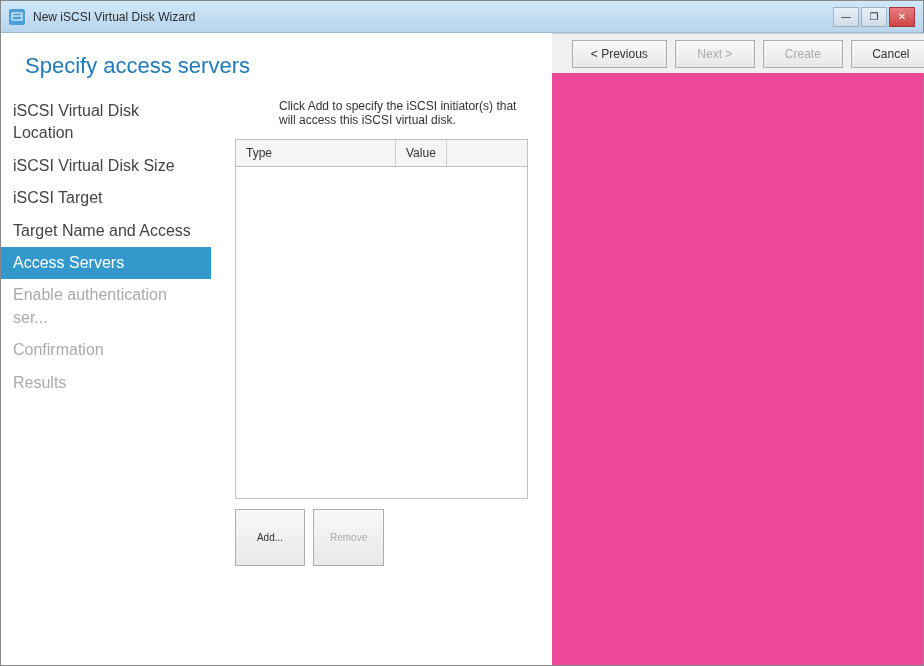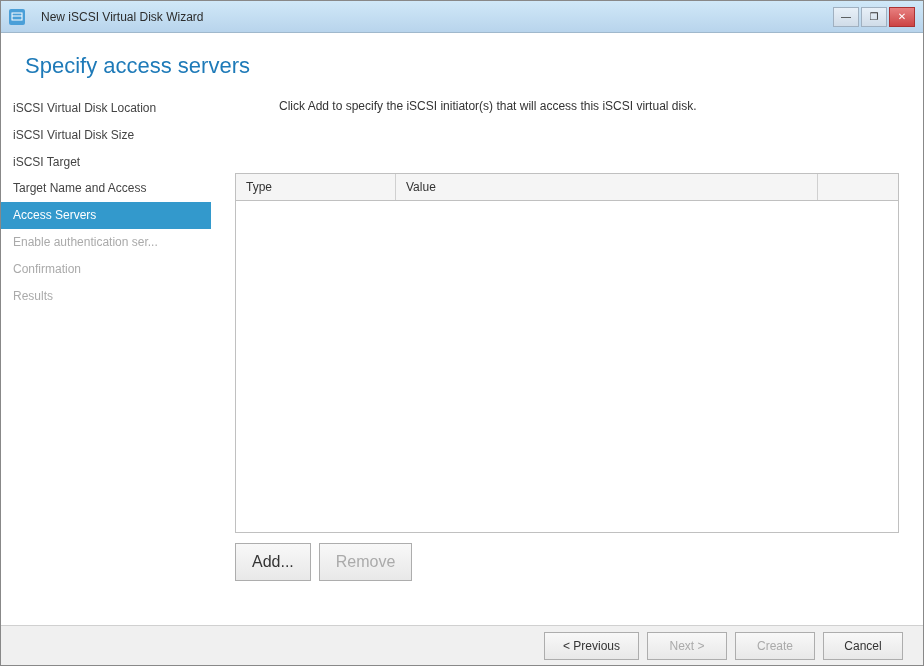--- a/index.html
+++ b/index.html
@@ -28,21 +28,21 @@
       align-items: center;
       justify-content: space-between;
       padding: 0 8px;
       border-bottom: 1px solid #a0b8cc;
       flex-shrink: 0;
     }
 
     .title-bar-left {
       display: flex;
       align-items: center;
-      gap: 16px;
+      gap: 8px;
     }
 
     .title-bar-icon {
       width: 16px;
       height: 16px;
       background: #4a9fd8;
       border-radius: 2px;
       display: flex;
       align-items: center;
       justify-content: center;
@@ -77,21 +77,21 @@
     .title-btn.close {
       background: linear-gradient(to bottom, #e88080, #cc4444);
       color: white;
       border-color: #aa3333;
     }
 
     .window-body {
       flex: 1;
       background: #ec4899;
       display: flex;
-      flex-direction: column;
+      flex-direction: row;
     }
 
     .content-area {
       flex: 1;
       display: flex;
       flex-direction: column;
       background: white;
     }
 
     .page-header {
@@ -114,21 +114,21 @@
     .sidebar {
       width: 210px;
       background: white;
       border-right: none;
       padding: 0;
       flex-shrink: 0;
     }
 
     .sidebar-item {
       padding: 5px 12px;
-      font-size: 12px;
+      font-size: 16px;
       color: #444;
       cursor: pointer;
       line-height: 1.4;
     }
 
     .sidebar-item.active {
       background: #3399cc;
       color: white;
     }
 
@@ -152,21 +152,20 @@
       margin-left: 44px;
     }
 
     .table-container {
       border: 1px solid #c0c0c0;
       flex: 1;
       display: flex;
       flex-direction: column;
       background: white;
       max-height: 360px;
-      margin-top: 48px;
     }
 
     .table-header {
       display: flex;
       background: #f5f5f5;
       border-bottom: 1px solid #c0c0c0;
     }
 
     .table-header-cell {
       padding: 6px 10px;
@@ -194,22 +193,22 @@
       background: white;
     }
 
     .button-row {
       display: flex;
       gap: 8px;
       margin-top: 10px;
     }
 
     .btn {
-      padding: 9px 16px;
-      font-size: 16px;
+      padding: 22px 16px;
+      font-size: 10px;
       border: 1px solid #adadad;
       background: linear-gradient(to bottom, #f8f8f8, #e8e8e8);
       cursor: pointer;
       color: #333;
       min-width: 70px;
     }
 
     .btn.disabled {
       color: #aaa;
       cursor: default;

